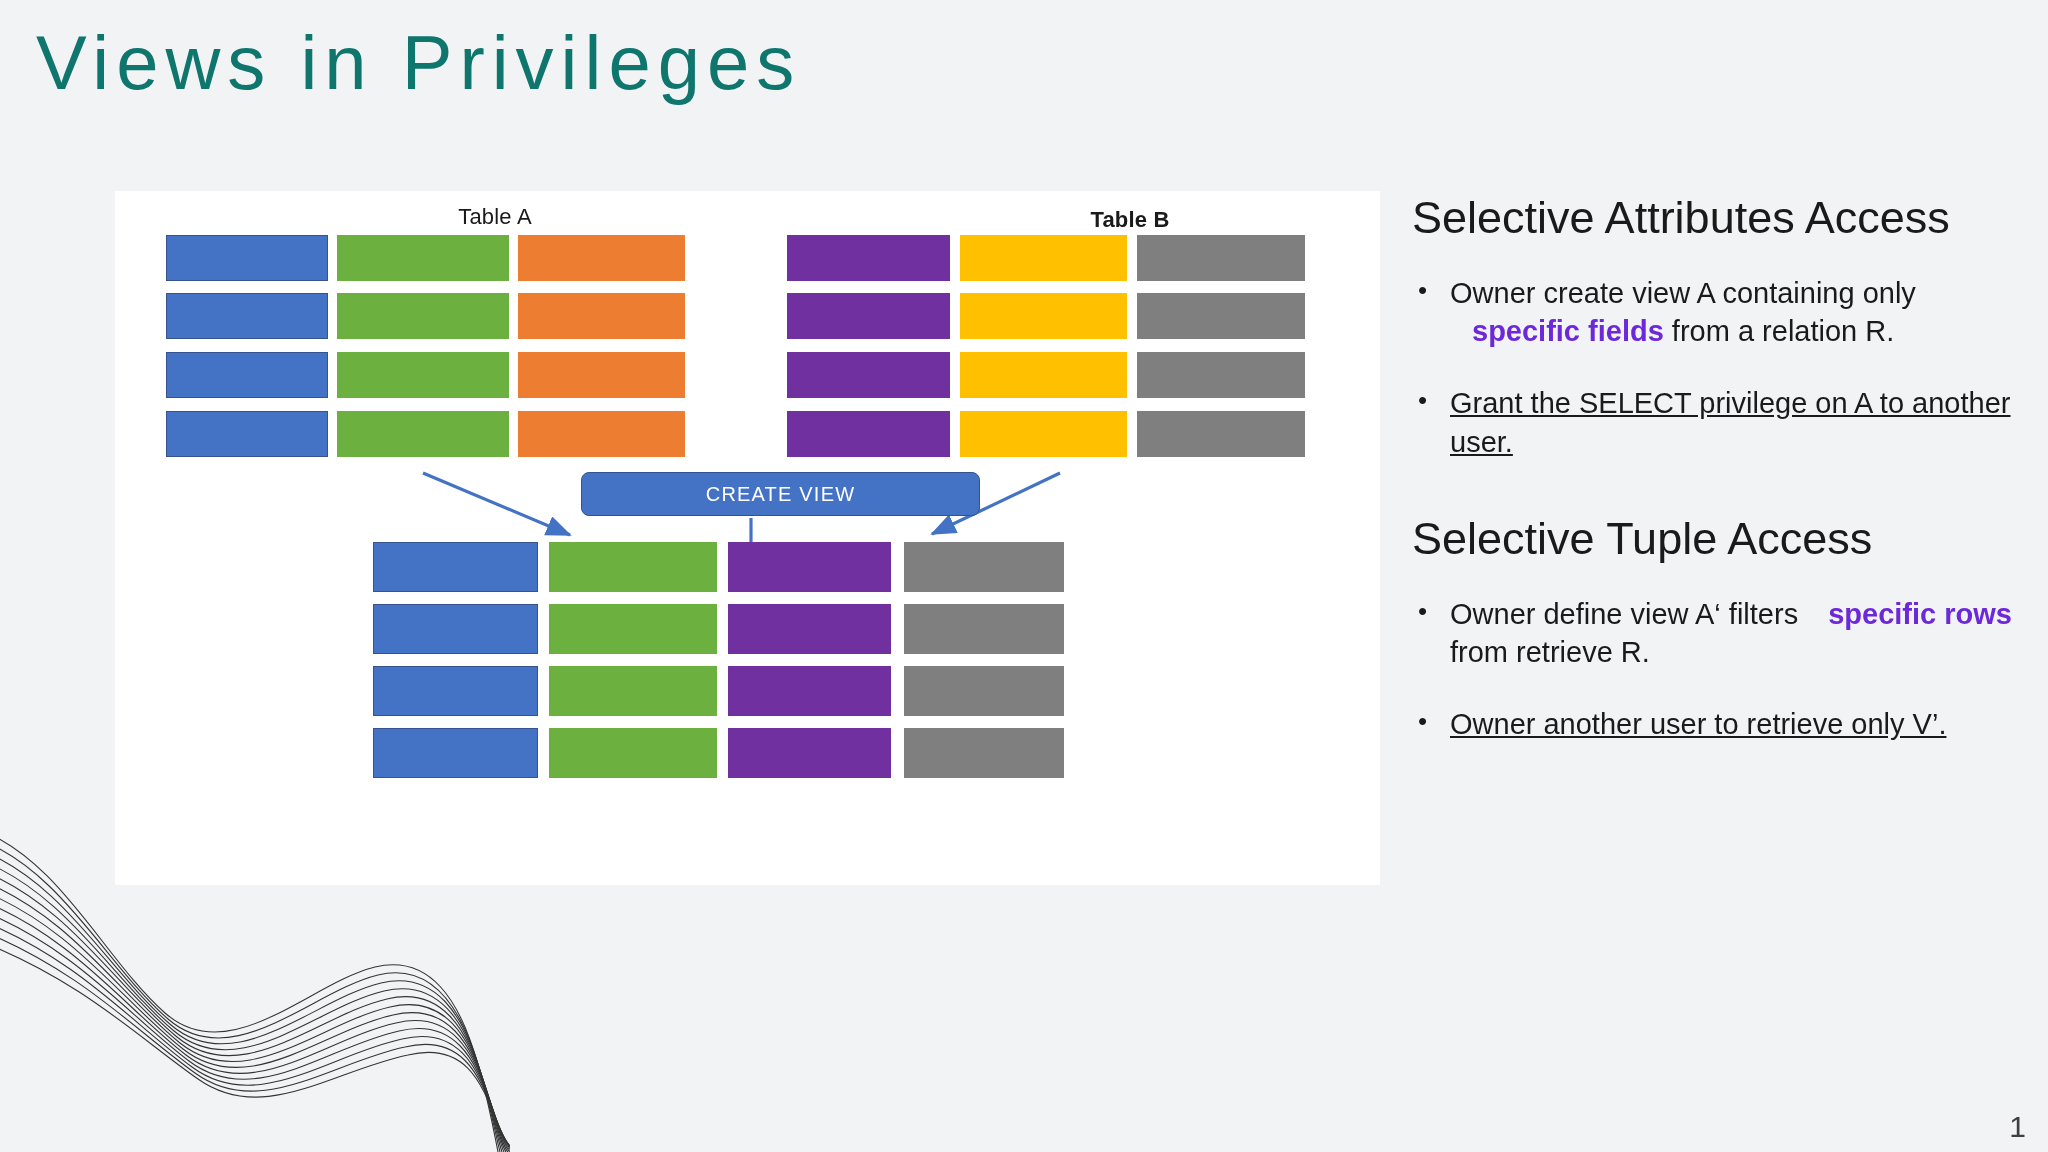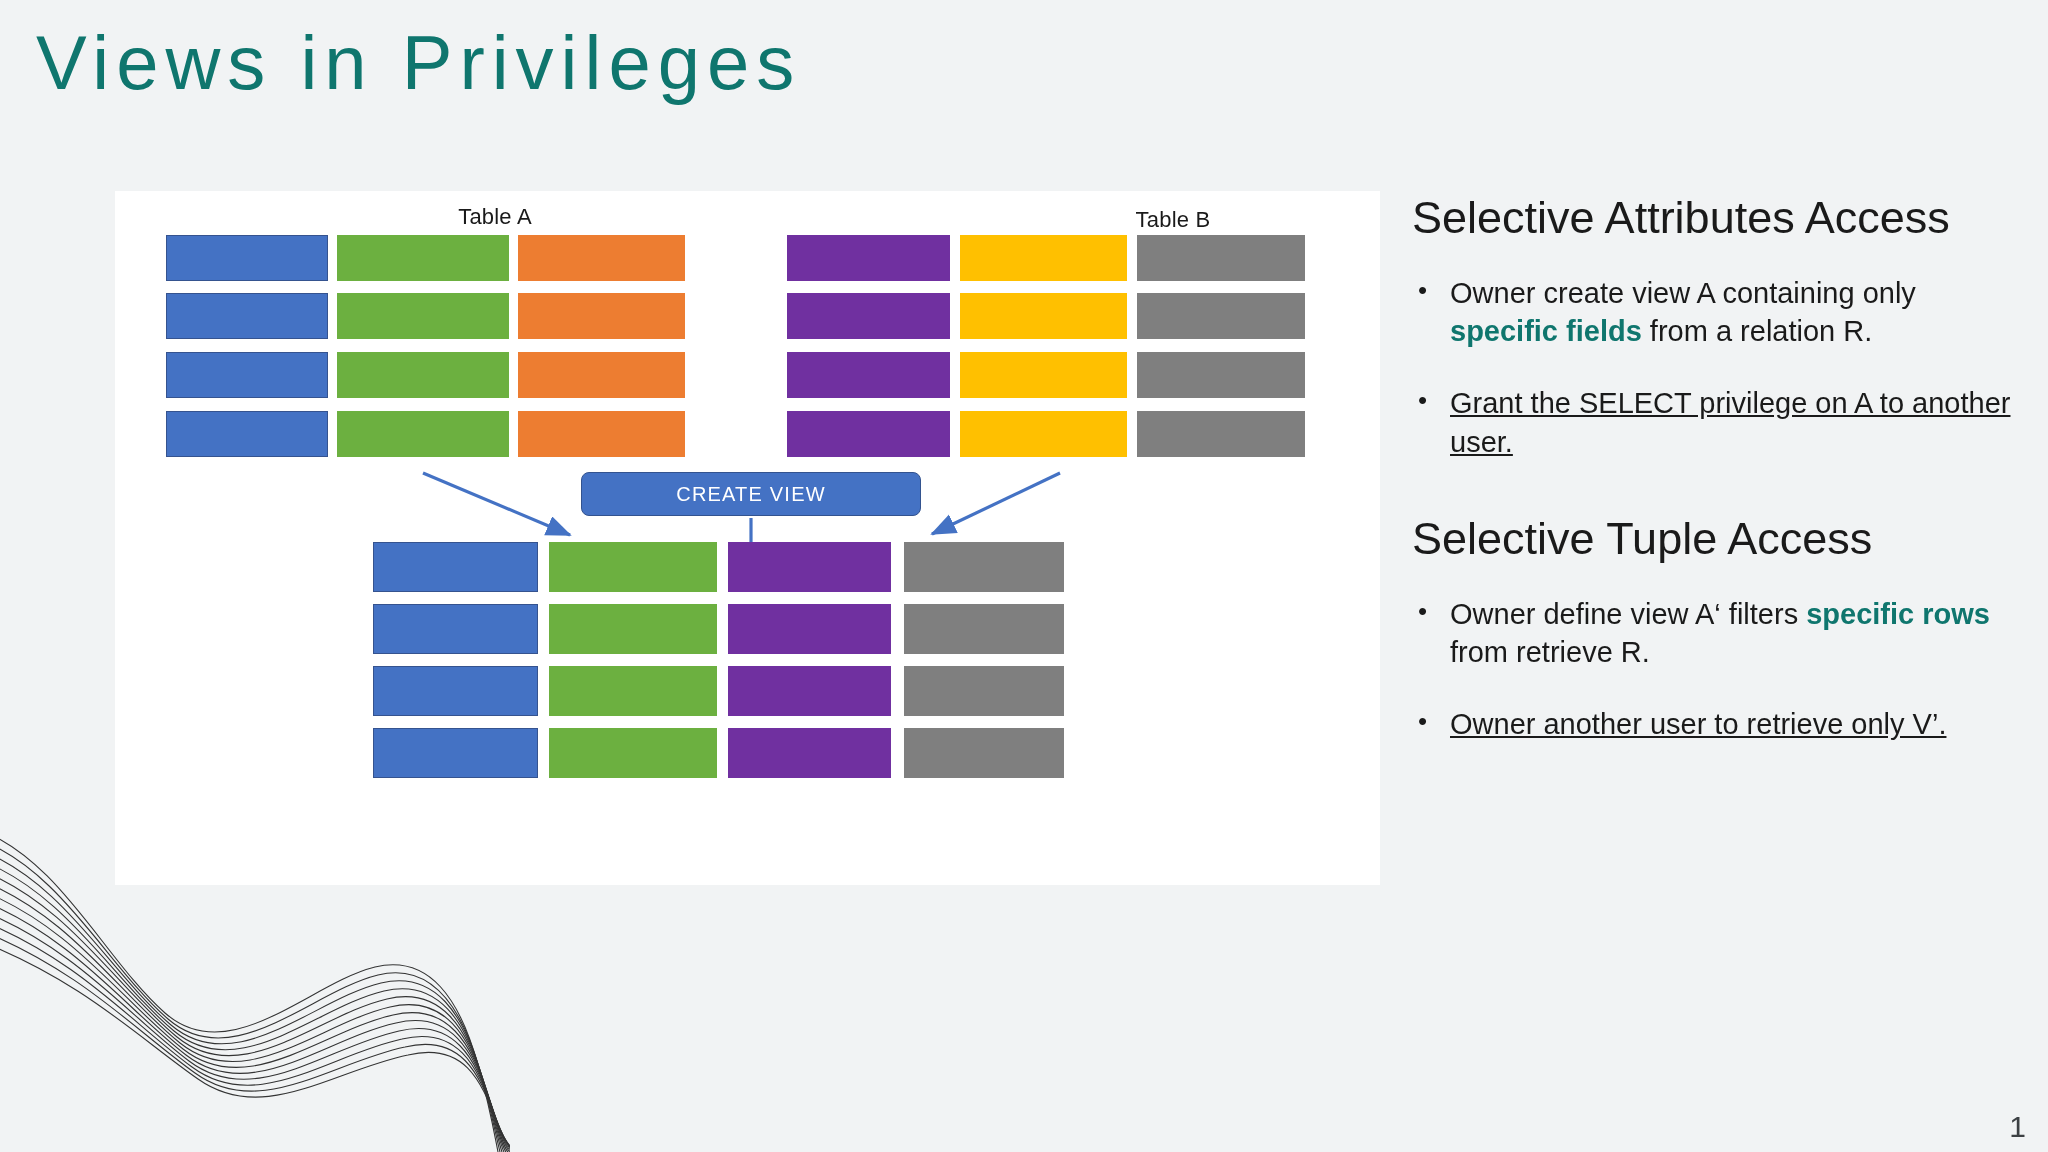--- a/index.html
+++ b/index.html
@@ -53,39 +53,39 @@
   }
   .table-caption {
     position: absolute;
     font-size: 22px;
     color: #1a1a1a;
     letter-spacing: 0.2px;
     white-space: nowrap;
     text-align: center;
   }
   #table-a-caption { left: 260px; top: 13px; width: 240px; }
-  #table-b-caption { left: 938px; top: 16px; width: 240px; }
+  #table-b-caption { left: 895px; top: 16px; width: 240px; font-weight: bold; }
 
   .cell {
     position: absolute;
     box-sizing: border-box;
   }
   .cell.blue   { background: #4472c4; border: 1px solid #35538f; }
   .cell.green  { background: #6cb040; border: 1px solid #6cb040; }
   .cell.orange { background: #ed7d31; border: 1px solid #ed7d31; }
   .cell.purple { background: #7030a0; border: 1px solid #7030a0; }
   .cell.yellow { background: #ffc000; border: 1px solid #ffc000; }
   .cell.gray   { background: #7f7f7f; border: 1px solid #7f7f7f; }
 
   
   #create-view-node {
     position: absolute;
     left: 466px;
     top: 281px;
-    width: 340px;
+    width: 399px;
     height: 44px;
     background: #4472c4;
     border: 1px solid #33538f;
     border-radius: 8px;
     color: #ffffff;
     font-size: 20px;
     letter-spacing: 1.2px;
     display: flex;
     align-items: center;
     justify-content: center;
@@ -131,22 +131,23 @@
   .bullet-item:last-child { margin-bottom: 0; text-decoration: underline; }
   .bullet-item::before {
     content: "\2022";
     position: absolute;
     left: 6px;
     top: -1px;
     font-size: 26px;
     color: #1a1a1a;
   }
   .hl {
-    color: #0f766e;
+    color: #6d28d9;
     font-weight: bold;
+    margin-left: 22px;
   }
 
   
   #page-number {
     position: absolute;
     right: 22px;
     bottom: 8px;
     font-size: 30px;
     color: #3c4043;
   }

